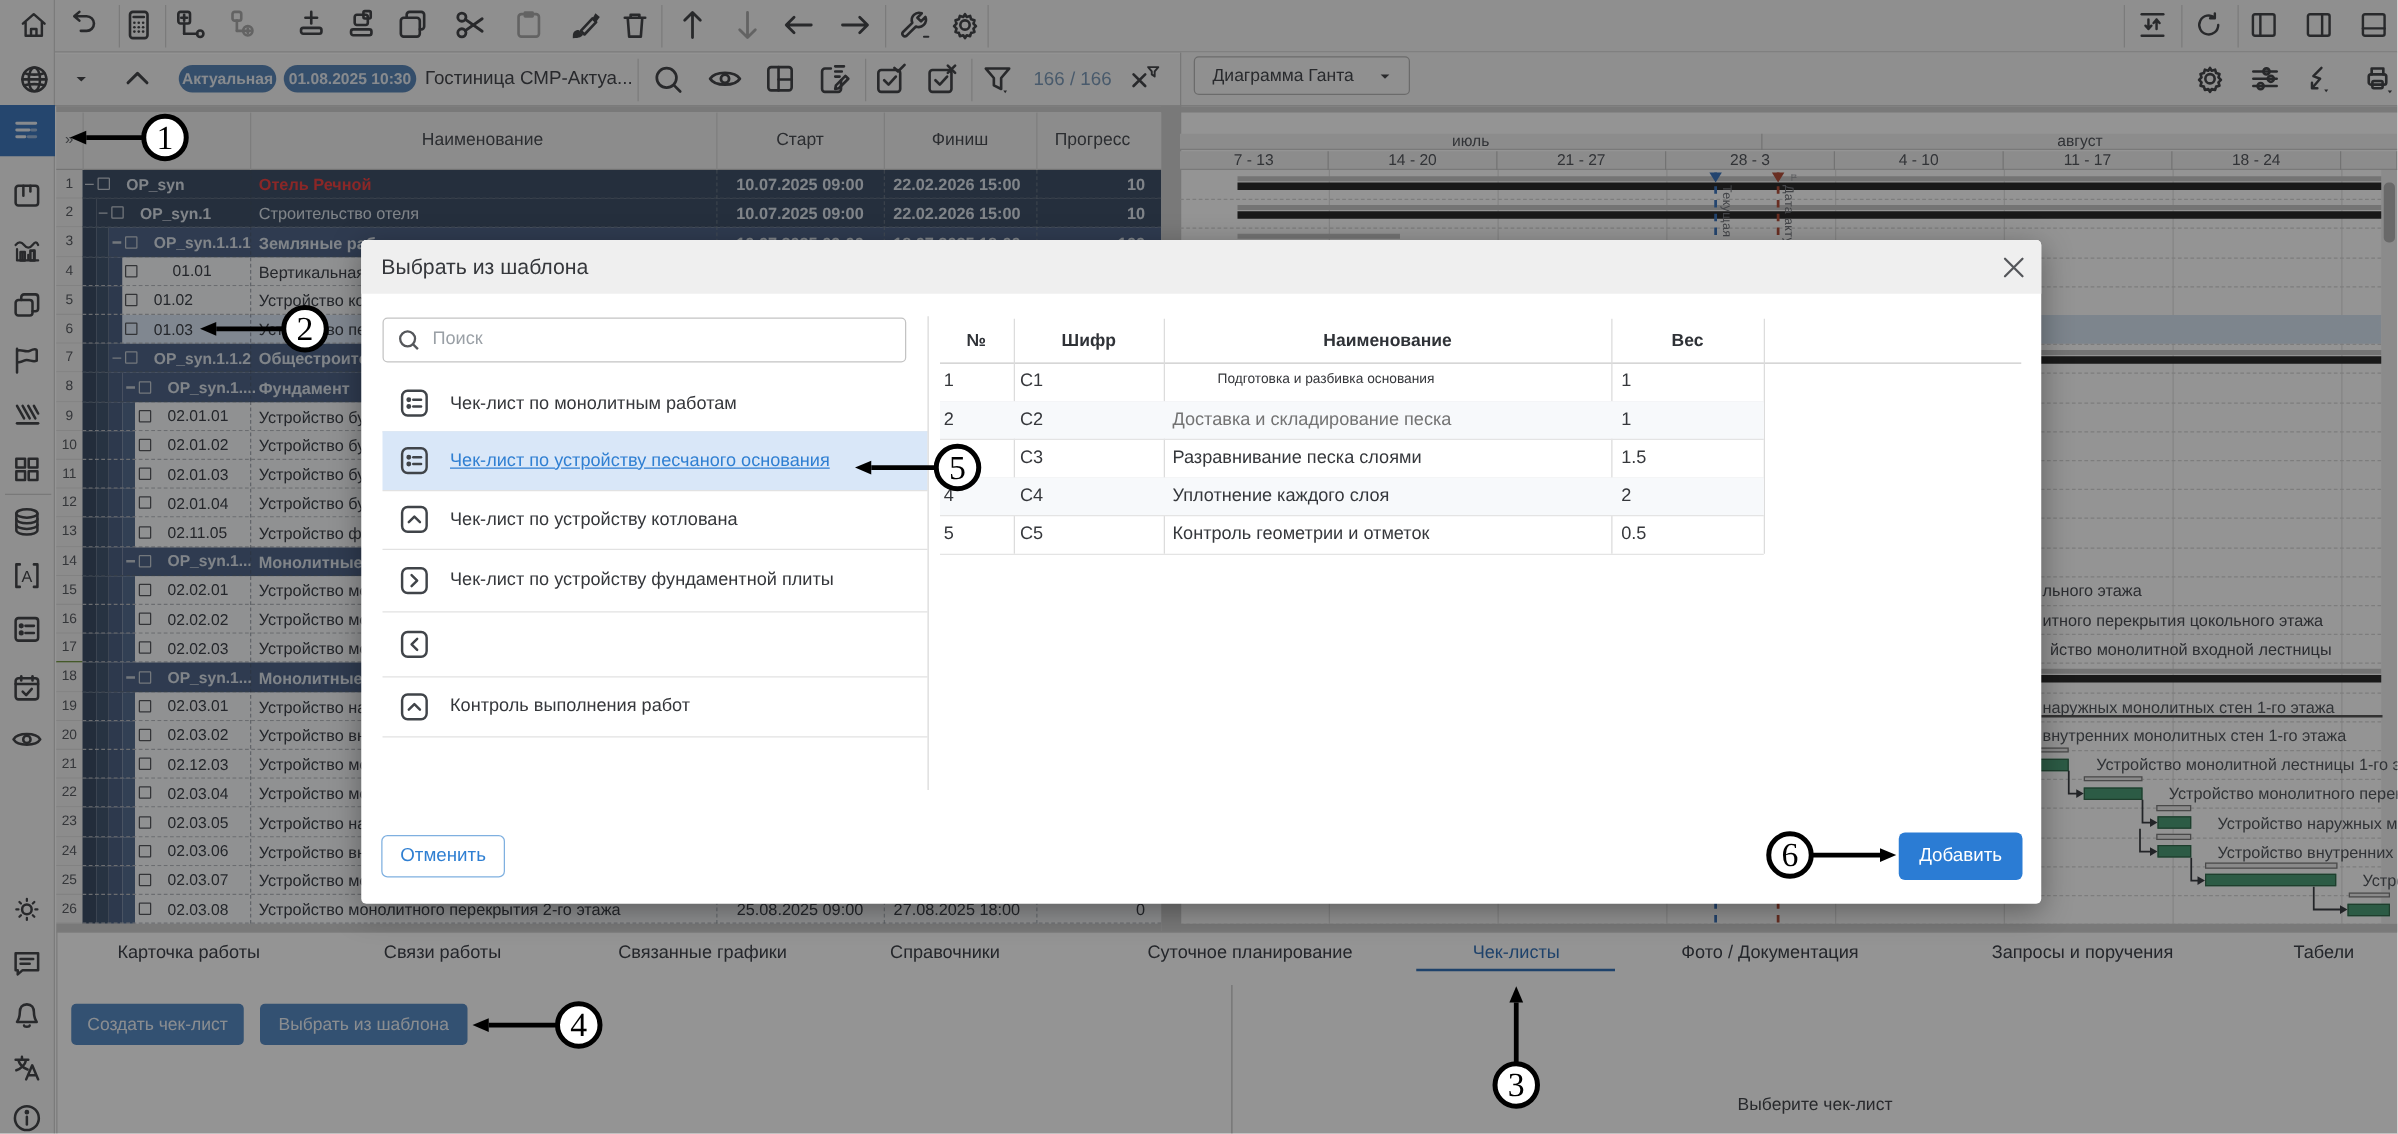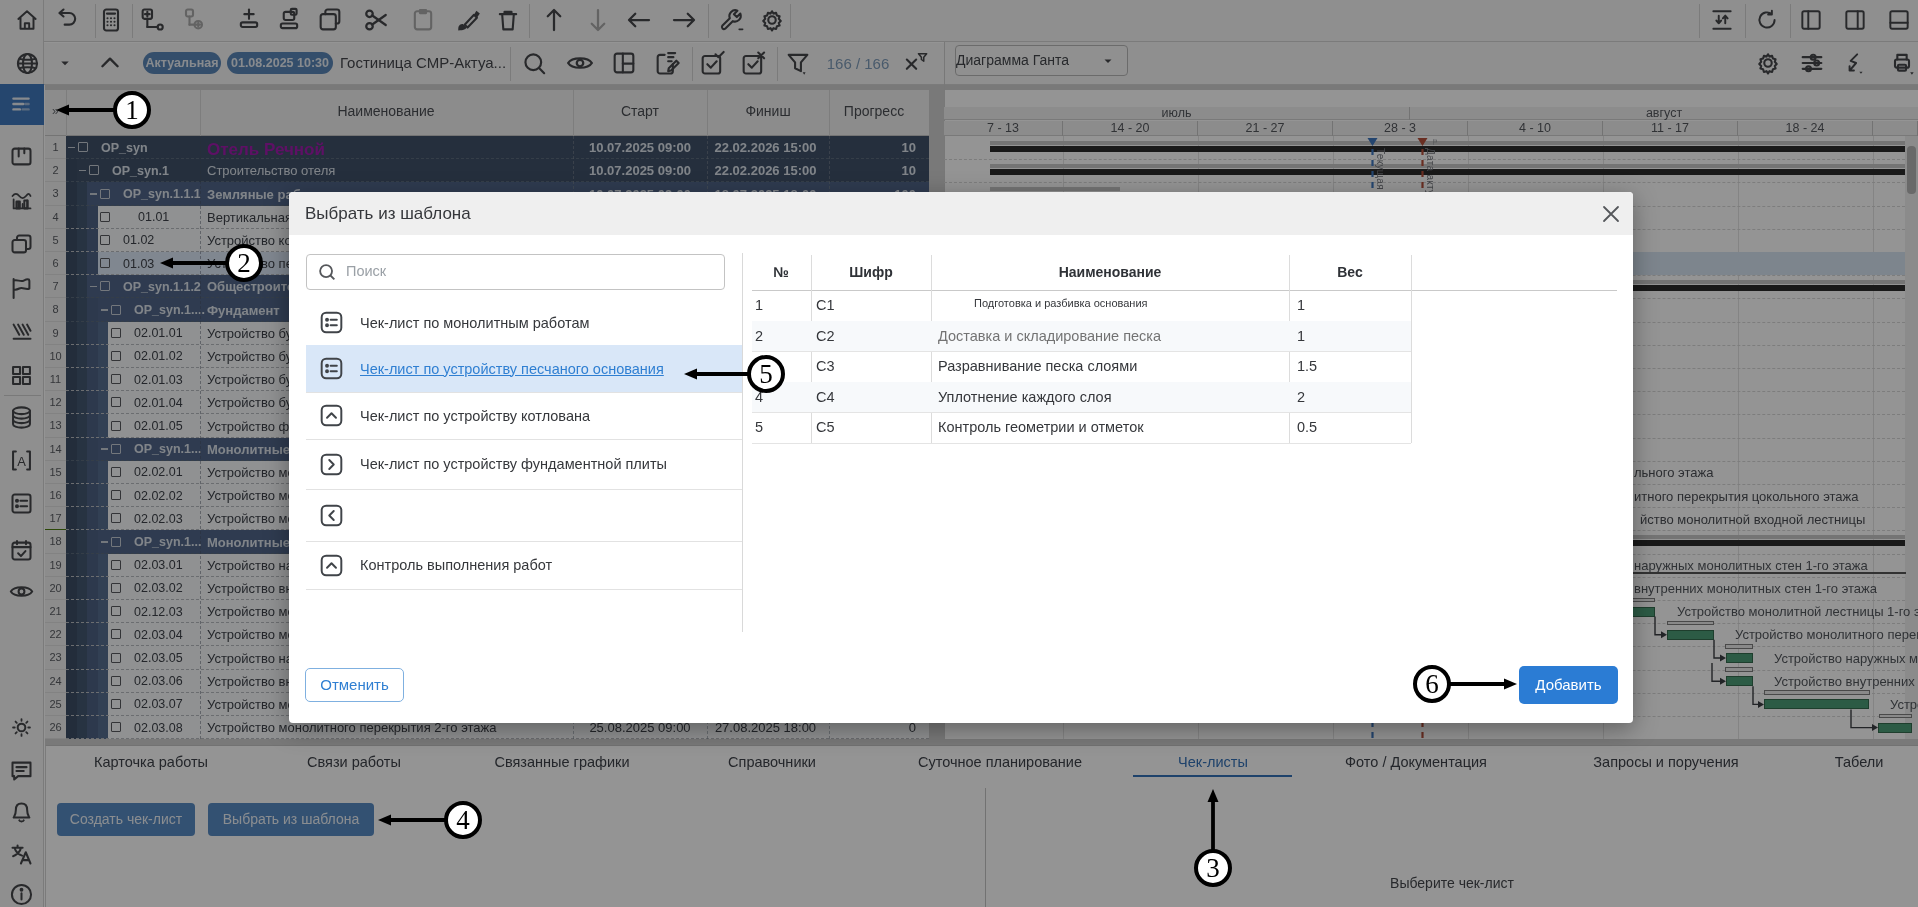--- a/index.html
+++ b/index.html
@@ -288,21 +288,21 @@
 <div class="abs" style="left:640px;top:103px;width:200px;margin-left:-100px;text-align:center;color:#4b4e54;font-size:14px;">Старт</div>
 <div class="abs" style="left:768px;top:103px;width:200px;margin-left:-100px;text-align:center;color:#4b4e54;font-size:14px;">Финиш</div>
 <div class="abs" style="left:874px;top:103px;width:200px;margin-left:-100px;text-align:center;color:#4b4e54;font-size:14px;">Прогресс</div>
 <div class="abs" style="left:52px;top:104px;color:#6b6e73;font-size:12px;">»</div>
 <div class="abs" style="left:45px;top:136px;width:21px;height:23.2px;background:#f1f1f1;border-bottom:1px solid #e0e0e0;color:#5a5d63;font-size:11px;text-align:center;line-height:23.2px;">1</div>
 <div class="abs" style="left:66px;top:136px;width:863px;height:23.2px;background:#40526a;"></div>
 <div class="abs" style="left:66px;top:158.2px;width:863px;height:0;border-bottom:1px dashed #5c6b7d;"></div>
 <div class="abs" style="left:68px;top:146.6px;width:7px;height:1.6px;background:#c6cdd6;"></div>
 <div class="abs" style="left:78px;top:142.1px;width:10px;height:10px;border:1.4px solid #c6cdd6;border-radius:1px;"></div>
 <div class="abs" style="left:101px;top:140.6px;color:#dde4ec;font-size:12.5px;font-weight:bold;white-space:nowrap;">OP_syn</div>
-<div class="abs" style="left:207px;top:140.2px;width:362px;overflow:hidden;color:#a21caf;font-size:17px;font-weight:bold;white-space:nowrap;">Отель Речной</div>
+<div class="abs" style="left:207px;top:140.2px;width:362px;overflow:hidden;color:#ef4444;font-size:13px;font-weight:bold;white-space:nowrap;">Отель Речной</div>
 <div class="abs" style="left:578px;top:140.2px;width:124px;text-align:center;color:#dde4ec;font-size:13px;font-weight:bold;white-space:nowrap;">10.07.2025 09:00</div>
 <div class="abs" style="left:707px;top:140.2px;width:117px;text-align:center;color:#dde4ec;font-size:13px;font-weight:bold;white-space:nowrap;">22.02.2026 15:00</div>
 <div class="abs" style="left:829px;top:140.2px;width:87px;text-align:right;color:#dde4ec;font-size:13px;font-weight:bold;">10</div>
 <div class="abs" style="left:45px;top:159.2px;width:21px;height:23.2px;background:#f1f1f1;border-bottom:1px solid #e0e0e0;color:#5a5d63;font-size:11px;text-align:center;line-height:23.2px;">2</div>
 <div class="abs" style="left:66px;top:159.2px;width:10.5px;height:23.2px;background:#3d4e66;"></div>
 <div class="abs" style="left:76.5px;top:159.2px;width:852.5px;height:23.2px;background:#40526a;"></div>
 <div class="abs" style="left:66px;top:181.4px;width:863px;height:0;border-bottom:1px dashed #5c6b7d;"></div>
 <div class="abs" style="left:79px;top:169.8px;width:7px;height:1.6px;background:#c6cdd6;"></div>
 <div class="abs" style="left:89px;top:165.3px;width:10px;height:10px;border:1.4px solid #c6cdd6;border-radius:1px;"></div>
 <div class="abs" style="left:112px;top:163.8px;color:#dde4ec;font-size:12.5px;font-weight:bold;white-space:nowrap;">OP_syn.1</div>
@@ -409,21 +409,21 @@
 <div class="abs" style="left:134px;top:395.8px;color:#3f434a;font-size:12.5px;font-weight:normal;white-space:nowrap;">02.01.04</div>
 <div class="abs" style="left:207px;top:395.4px;width:362px;overflow:hidden;color:#3f434a;font-size:13px;font-weight:normal;white-space:nowrap;">Устройство буронабивных свай</div>
 <div class="abs" style="left:45px;top:414.4px;width:21px;height:23.2px;background:#f1f1f1;border-bottom:1px solid #e0e0e0;color:#5a5d63;font-size:11px;text-align:center;line-height:23.2px;">13</div>
 <div class="abs" style="left:66px;top:414.4px;width:10.5px;height:23.2px;background:#3d4e66;"></div>
 <div class="abs" style="left:76.5px;top:414.4px;width:10.5px;height:23.2px;background:#445873;"></div>
 <div class="abs" style="left:87px;top:414.4px;width:10.5px;height:23.2px;background:#4f6385;"></div>
 <div class="abs" style="left:97.5px;top:414.4px;width:10.5px;height:23.2px;background:#566e91;"></div>
 <div class="abs" style="left:108px;top:414.4px;width:821px;height:23.2px;background:#f8fafc;"></div>
 <div class="abs" style="left:66px;top:436.6px;width:863px;height:0;border-bottom:1px dashed #b9bcc1;"></div>
 <div class="abs" style="left:111px;top:420.5px;width:10px;height:10px;border:1.4px solid #585b60;border-radius:1px;"></div>
-<div class="abs" style="left:134px;top:419px;color:#3f434a;font-size:12.5px;font-weight:normal;white-space:nowrap;">02.01.05</div>
+<div class="abs" style="left:134px;top:419px;color:#3f434a;font-size:12.5px;font-weight:normal;white-space:nowrap;">02.11.05</div>
 <div class="abs" style="left:207px;top:418.6px;width:362px;overflow:hidden;color:#3f434a;font-size:13px;font-weight:normal;white-space:nowrap;">Устройство фундаментной плиты</div>
 <div class="abs" style="left:45px;top:437.6px;width:21px;height:23.2px;background:#f1f1f1;border-bottom:1px solid #e0e0e0;color:#5a5d63;font-size:11px;text-align:center;line-height:23.2px;">14</div>
 <div class="abs" style="left:66px;top:437.6px;width:10.5px;height:23.2px;background:#3d4e66;"></div>
 <div class="abs" style="left:76.5px;top:437.6px;width:10.5px;height:23.2px;background:#445873;"></div>
 <div class="abs" style="left:87px;top:437.6px;width:10.5px;height:23.2px;background:#4f6385;"></div>
 <div class="abs" style="left:97.5px;top:437.6px;width:831.5px;height:23.2px;background:#52678a;"></div>
 <div class="abs" style="left:66px;top:459.8px;width:863px;height:0;border-bottom:1px dashed #5c6b7d;"></div>
 <div class="abs" style="left:101px;top:448.2px;width:7px;height:1.6px;background:#c6cdd6;"></div>
 <div class="abs" style="left:111px;top:443.7px;width:10px;height:10px;border:1.4px solid #c6cdd6;border-radius:1px;"></div>
 <div class="abs" style="left:134px;top:442.2px;color:#dde4ec;font-size:12.5px;font-weight:bold;white-space:nowrap;">OP_syn.1...</div>
@@ -552,21 +552,21 @@
 <div class="abs" style="left:707px;top:720.2px;width:117px;text-align:center;color:#3f434a;font-size:13px;font-weight:normal;white-space:nowrap;">27.08.2025 18:00</div>
 <div class="abs" style="left:829px;top:720.2px;width:87px;text-align:right;color:#3f434a;font-size:13px;font-weight:normal;">0</div>
 <div class="abs" style="left:200px;top:136px;width:0;height:603px;border-left:1px dashed rgba(70,80,95,0.45);"></div>
 <div class="abs" style="left:573px;top:136px;width:0;height:603px;border-left:1px dashed rgba(130,138,150,0.55);"></div>
 <div class="abs" style="left:707px;top:136px;width:0;height:603px;border-left:1px dashed rgba(130,138,150,0.55);"></div>
 <div class="abs" style="left:829px;top:136px;width:0;height:603px;border-left:1px dashed rgba(130,138,150,0.55);"></div>
 <div class="abs" style="left:45px;top:739.2px;width:884px;height:5.8px;background:#d0d0d0;"></div>
 <div class="abs" style="left:929px;top:85px;width:15px;height:660px;background:#d0d0d0;"></div>
 <div class="abs" style="left:944px;top:42px;width:974px;height:43px;background:#f6f6f6;border-bottom:1px solid #d5d5d5;"></div>
 <div class="abs" style="left:944px;top:42px;width:1px;height:703px;background:#cfcfcf;"></div>
-<div class="abs" style="left:955px;top:45px;width:173px;height:31px;background:#f9f9f9;border:1px solid #b9b9b9;border-radius:4px;color:#45484d;font-size:14px;line-height:29px;">Диаграмма Ганта</div>
+<div class="abs" style="left:955px;top:45px;width:173px;height:31px;background:#f9f9f9;border:1px solid #b9b9b9;border-radius:4px;color:#45484d;font-size:14px;line-height:29px;padding-left:14px;">Диаграмма Ганта</div>
 <svg class="abs" style="left:1101px;top:54px" width="14" height="14" viewBox="0 0 24 24" fill="none" stroke="#46474b" stroke-width="1.8" stroke-linecap="round" stroke-linejoin="round">
         <path d="M6 9.5 L12 15.5 L18 9.5" fill="#46474b" stroke="none"></path>
       </svg>
 <svg class="abs" style="left:1754px;top:49px" width="28" height="28" viewBox="0 0 24 24" fill="none" stroke="#46474b" stroke-width="1.8" stroke-linecap="round" stroke-linejoin="round">
         <circle cx="12" cy="12" r="3.2"></circle>
         <path d="M12 4.5 L13.2 6.5 L15.5 5.8 L16.2 8.1 L18.5 8.8 L17.8 11 L19.5 12.8 L17.8 14.5 L18.5 16.8 L16.2 17.4 L15.5 19.7 L13.2 19 L12 21 L10.8 19 L8.5 19.7 L7.8 17.4 L5.5 16.8 L6.2 14.5 L4.5 12.8 L6.2 11 L5.5 8.8 L7.8 8.1 L8.5 5.8 L10.8 6.5 Z"></path>
       </svg>
 <svg class="abs" style="left:1798px;top:49px" width="28" height="28" viewBox="0 0 24 24" fill="none" stroke="#46474b" stroke-width="1.8" stroke-linecap="round" stroke-linejoin="round">
         <line x1="4" y1="7" x2="20" y2="7"></line>
         <circle cx="13" cy="7" r="2.1"></circle>
@@ -687,21 +687,21 @@
 <div class="abs" style="left:1375px;top:148px;color:#75787e;font-size:10px;letter-spacing:0.3px;writing-mode:vertical-rl;height:44px;overflow:hidden;white-space:nowrap;">Текущая да</div>
 <div class="abs" style="left:1425px;top:148px;color:#75787e;font-size:10px;letter-spacing:0.3px;writing-mode:vertical-rl;height:44px;overflow:hidden;white-space:nowrap;">Дата акту</div>
 <svg class="abs" style="left:1432px;top:139px" width="12" height="12" viewBox="0 0 24 24" fill="none" stroke="#909398" stroke-width="1.1" stroke-linecap="round" stroke-linejoin="round">
         <path d="M3 1.5 V11 M3 2 H10 L8 4 L10 6 H3" stroke-width="1.1"></path>
       </svg>
 <div class="abs" style="left:944px;top:739.2px;width:974px;height:5.8px;background:#d0d0d0;"></div>
 <div class="abs" style="left:45px;top:745px;width:1873px;height:162px;background:#fff;border-top:1px solid #c4c4c4;border-left:1px solid #d5d5d5;"></div>
 <div class="abs" style="left:151px;top:754px;width:260px;margin-left:-130px;text-align:center;color:#3f434a;font-size:14.5px;white-space:nowrap;">Карточка работы</div>
 <div class="abs" style="left:354px;top:754px;width:260px;margin-left:-130px;text-align:center;color:#3f434a;font-size:14.5px;white-space:nowrap;">Связи работы</div>
 <div class="abs" style="left:562px;top:754px;width:260px;margin-left:-130px;text-align:center;color:#3f434a;font-size:14.5px;white-space:nowrap;">Связанные графики</div>
-<div class="abs" style="left:772px;top:754px;width:260px;margin-left:-130px;text-align:center;color:#3f434a;font-size:14.5px;white-space:nowrap;">Справочники</div>
+<div class="abs" style="left:756px;top:754px;width:260px;margin-left:-130px;text-align:center;color:#3f434a;font-size:14.5px;white-space:nowrap;">Справочники</div>
 <div class="abs" style="left:1000px;top:754px;width:260px;margin-left:-130px;text-align:center;color:#3f434a;font-size:14.5px;white-space:nowrap;">Суточное планирование</div>
 <div class="abs" style="left:1213px;top:754px;width:260px;margin-left:-130px;text-align:center;color:#3572b8;font-size:14.5px;white-space:nowrap;">Чек-листы</div>
 <div class="abs" style="left:1416px;top:754px;width:260px;margin-left:-130px;text-align:center;color:#3f434a;font-size:14.5px;white-space:nowrap;">Фото / Документация</div>
 <div class="abs" style="left:1666px;top:754px;width:260px;margin-left:-130px;text-align:center;color:#3f434a;font-size:14.5px;white-space:nowrap;">Запросы и поручения</div>
 <div class="abs" style="left:1859px;top:754px;width:260px;margin-left:-130px;text-align:center;color:#3f434a;font-size:14.5px;white-space:nowrap;">Табели</div>
 <div class="abs" style="left:1133px;top:775px;width:159px;height:2px;background:#3572b8;"></div>
 <div class="abs" style="left:57px;top:803px;width:138px;height:33px;background:#598cc4;border-radius:4px;color:#eef3f9;font-size:14px;text-align:center;line-height:33px;">Создать чек-лист</div>
 <div class="abs" style="left:208px;top:803px;width:166px;height:33px;background:#598cc4;border-radius:4px;color:#eef3f9;font-size:14px;text-align:center;line-height:33px;">Выбрать из шаблона</div>
 <div class="abs" style="left:985px;top:788px;width:1px;height:119px;background:#c4c4c4;"></div>
 <div class="abs" style="left:1452px;top:875px;width:300px;margin-left:-150px;text-align:center;color:#45484d;font-size:14px;">Выберите чек-лист</div>

